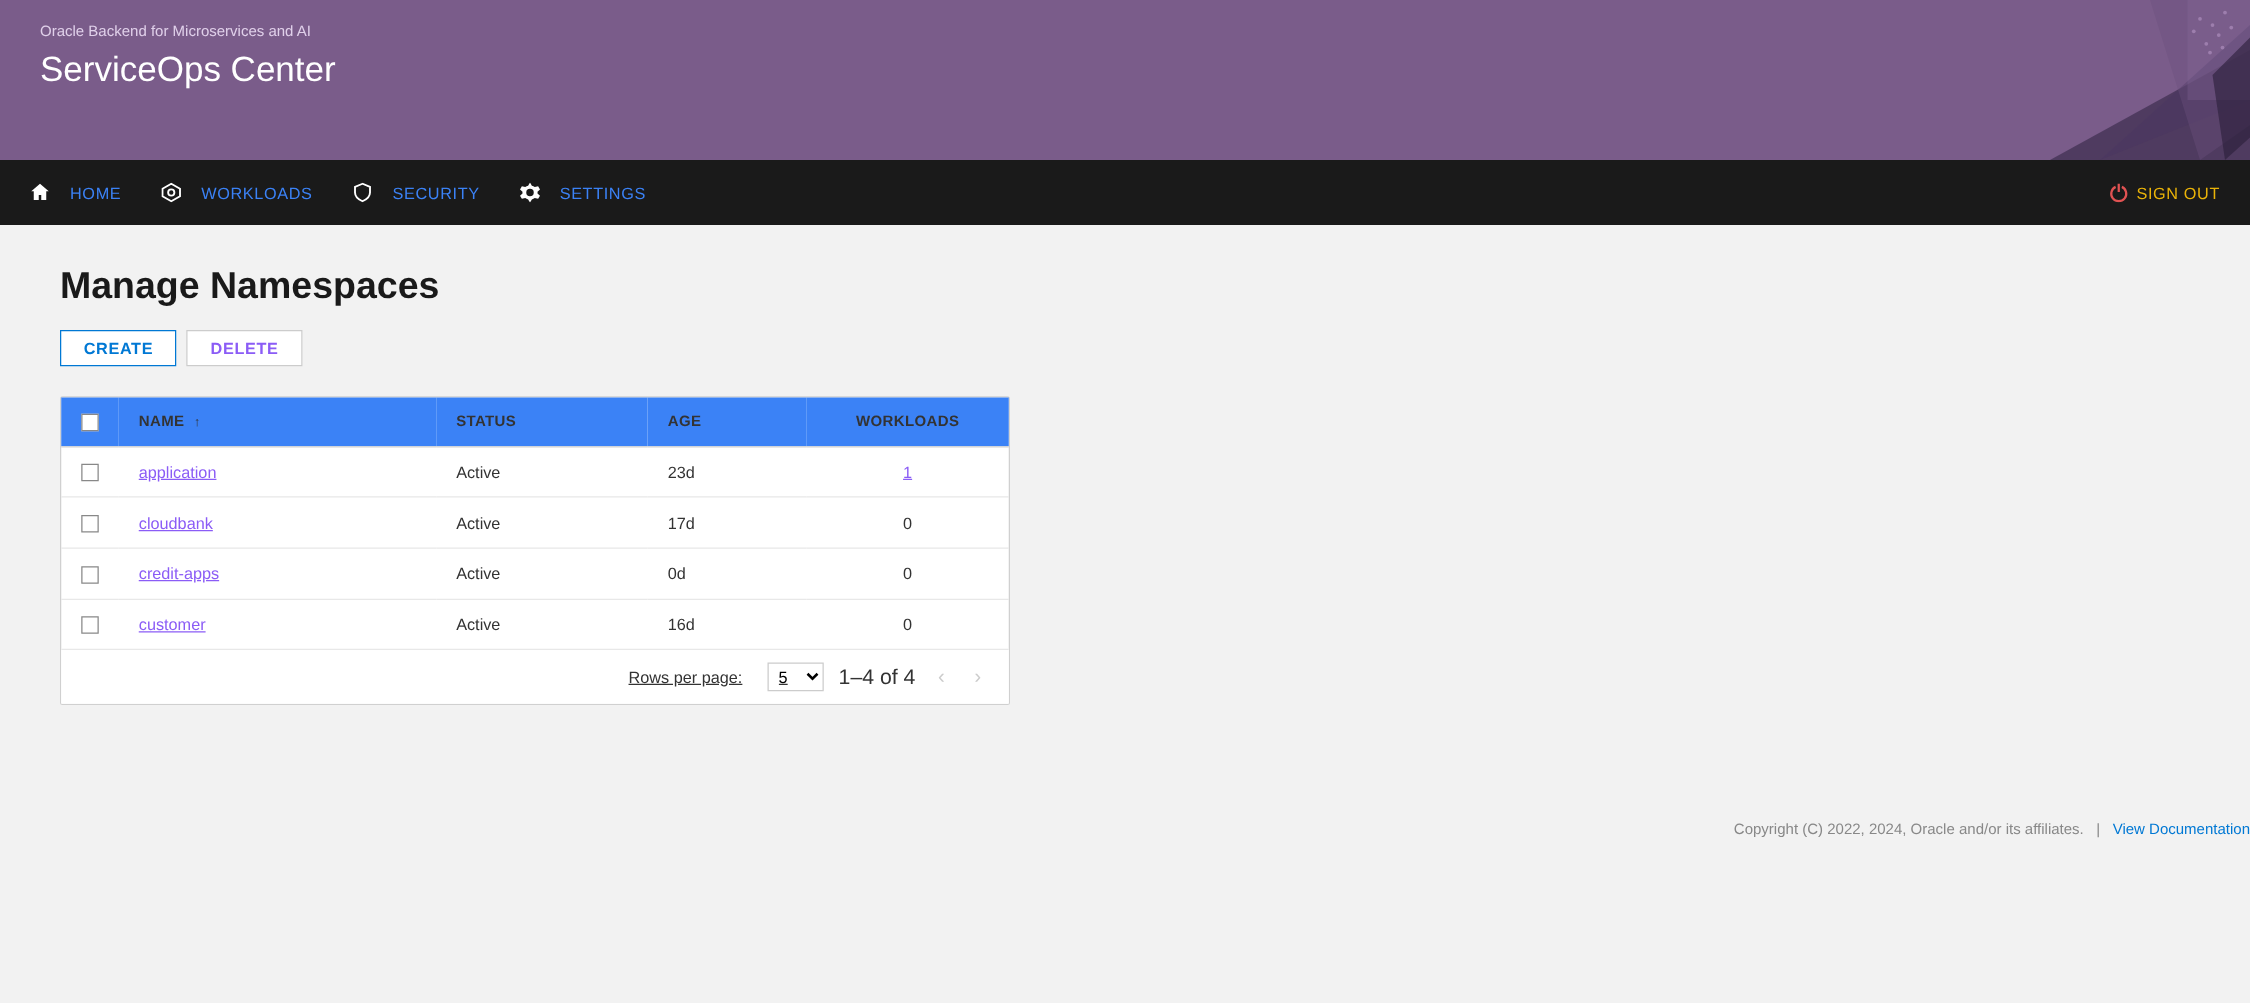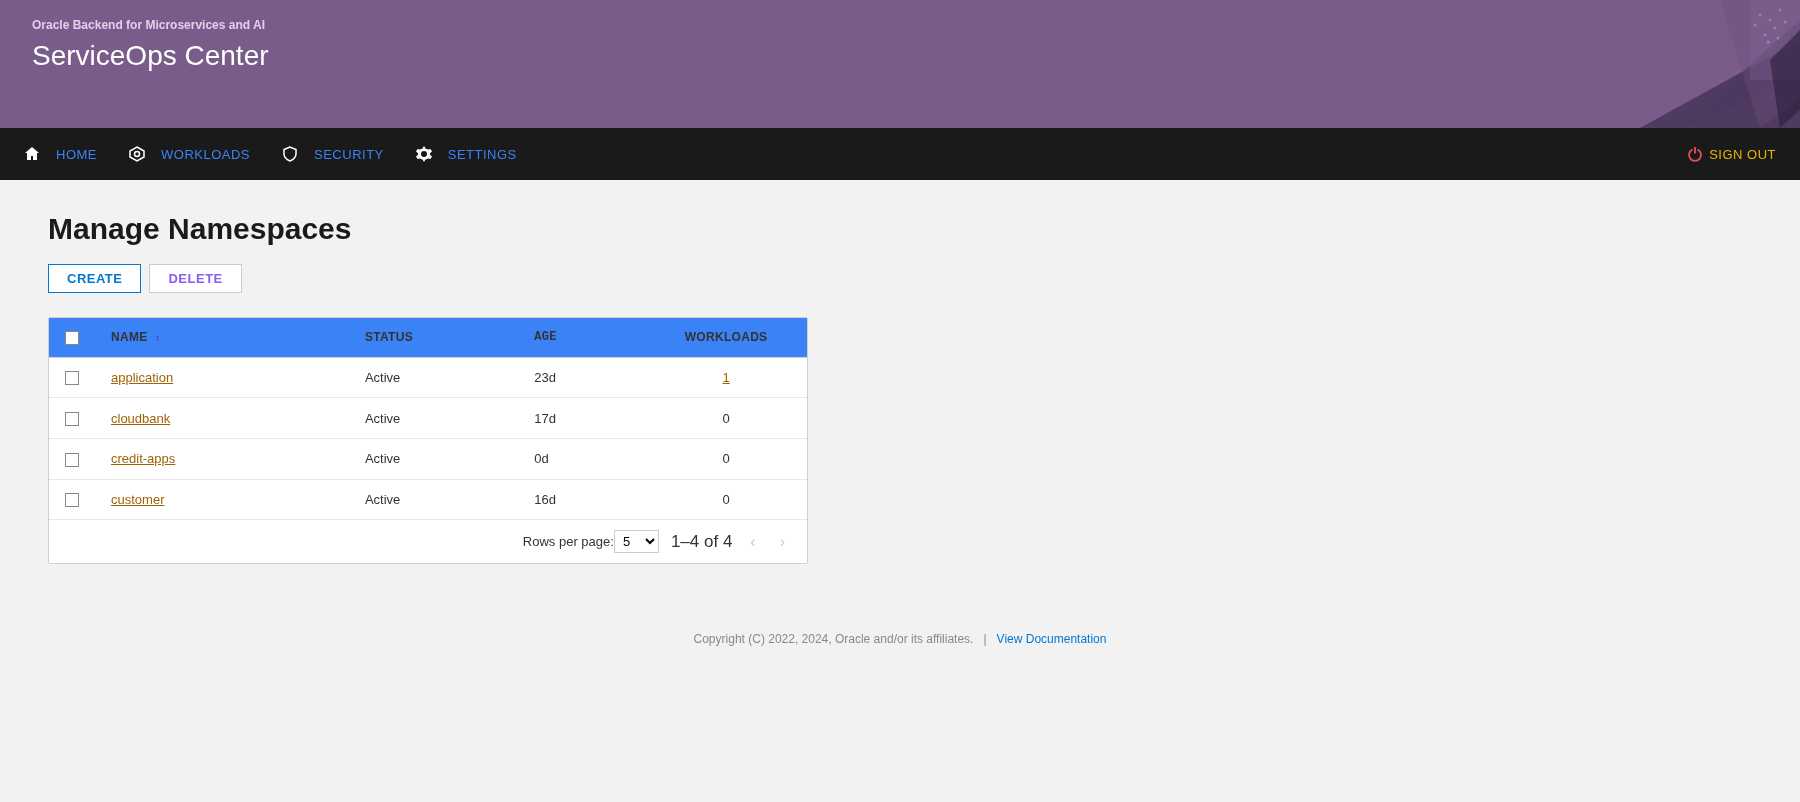--- a/index.html
+++ b/index.html
@@ -13,21 +13,20 @@
       position: relative;
       overflow: hidden;
     }
     .header-banner-inner {
       padding: 18px 32px 10px 32px;
     }
     .header-oracle-label {
       color: #e0d0ea;
       font-size: 12px;
       margin-bottom: 8px;
-      font-weight: bold;
     }
     .header-title {
       color: #ffffff;
       font-size: 28px;
       font-weight: 300;
     }
     
     .header-deco {
       position: absolute;
       right: 0; top: 0;
@@ -135,36 +134,36 @@
       border-bottom: 1px solid #d0d0d0;
       letter-spacing: 0.3px;
       text-transform: uppercase;
     }
     thead th.col-checkbox {
       width: 44px;
       text-align: center;
     }
     thead th.col-name { min-width: 180px; }
     thead th.col-status { min-width: 120px; }
-    thead th.col-age { min-width: 90px; font-family: Liberation Mono, monospace; }
+    thead th.col-age { min-width: 90px; }
     thead th.col-workloads { min-width: 110px; text-align: center; }
 
     tbody tr {
       border-bottom: 1px solid #e8e8e8;
     }
     tbody tr:last-child { border-bottom: none; }
     tbody td {
       padding: 12px 16px;
       font-size: 13px;
       color: #333333;
     }
     tbody td.col-checkbox { text-align: center; }
     tbody td.col-workloads { text-align: center; }
     .link-cell {
-      color: #a16207;
+      color: #8b5cf6;
       text-decoration: underline;
       cursor: pointer;
     }
 
     
     .custom-checkbox {
       width: 14px; height: 14px;
       border: 1.5px solid #888888;
       display: inline-block;
       background: #ffffff;
@@ -178,21 +177,21 @@
       align-items: center;
       justify-content: flex-end;
       padding: 10px 16px;
       border-top: 1px solid #e8e8e8;
       font-size: 13px;
       color: #333333;
       gap: 12px;
       background: #ffffff;
     }
     .rows-per-page {
-      display: flex; align-items: center; gap: 0;
+      display: flex; align-items: center; gap: 20px; text-decoration: underline;
     }
     .rows-select {
       border: 1px solid #cccccc;
       padding: 2px 4px;
       font-size: 13px;
       cursor: pointer;
       background: #fff;
     }
     .page-info { font-size: 17px; color: #333; }
     .page-nav-btn {
@@ -203,22 +202,22 @@
       color: #666;
       padding: 2px 6px;
     }
     .page-nav-btn:disabled { color: #cccccc; cursor: default; }
 
     
     .sort-icon { font-size: 10px; margin-left: 4px; }
 
     
     .footer {
-      text-align: center;
-      margin-top: 36px;
+      text-align: right;
+      margin-top: 60px;
       padding-bottom: 20px;
       font-size: 12px;
       color: #888888;
     }
     .footer a {
       color: #0078d4;
       text-decoration: none;
     }
 
     

